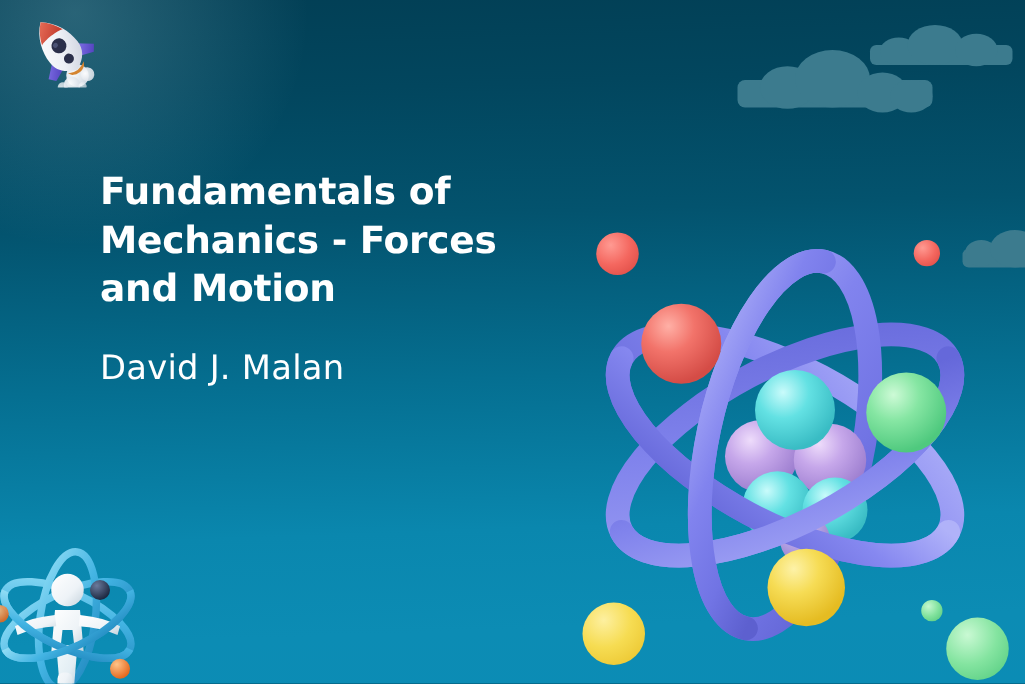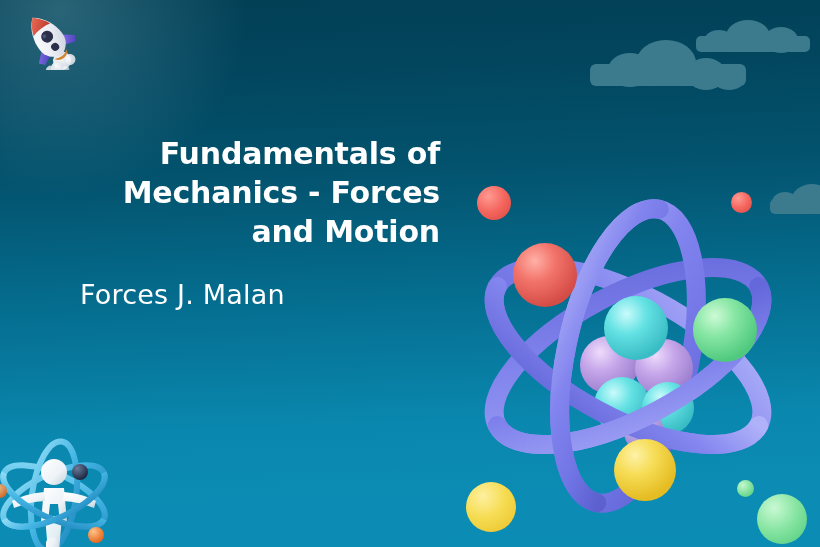--- a/index.html
+++ b/index.html
@@ -66,21 +66,20 @@
     top:134px;
     width:360px;
   }
   #slide-title {
     font-family:"DejaVu Sans", sans-serif;
     font-weight:700;
     font-size:30px;
     line-height:1.30;
     color:#ffffff;
     letter-spacing:-0.2px;
-    text-align:right;
   }
   #slide-author {
     margin-top:28px;
     font-family:"DejaVu Sans", sans-serif;
     font-weight:400;
     font-size:27px;
     line-height:1.2;
     color:#ffffff;
     letter-spacing:0.2px;
   }
@@ -202,21 +201,21 @@
   </div>
   <div class="cloud" id="cloud-3">
     <i class="base"></i>
     <i class="p1"></i>
     <i class="p2"></i>
 
   </div>
 
   <div id="text-block">
     <div id="slide-title">Fundamentals of Mechanics - Forces and Motion</div>
-    <div id="slide-author">Forces J. Malan</div>
+    <div id="slide-author">David J. Malan</div>
   </div>
 
   <div id="atom-illustration">
     <svg viewBox="0 0 384 387" width="384" height="387">
       <defs>
         <linearGradient id="ringGrad" x1="0" y1="0" x2="1" y2="1">
           <stop offset="0%" stop-color="#a9abf7"></stop>
           <stop offset="38%" stop-color="#8183ee"></stop>
           <stop offset="72%" stop-color="#7174e4"></stop>
           <stop offset="100%" stop-color="#5d60cf"></stop>

